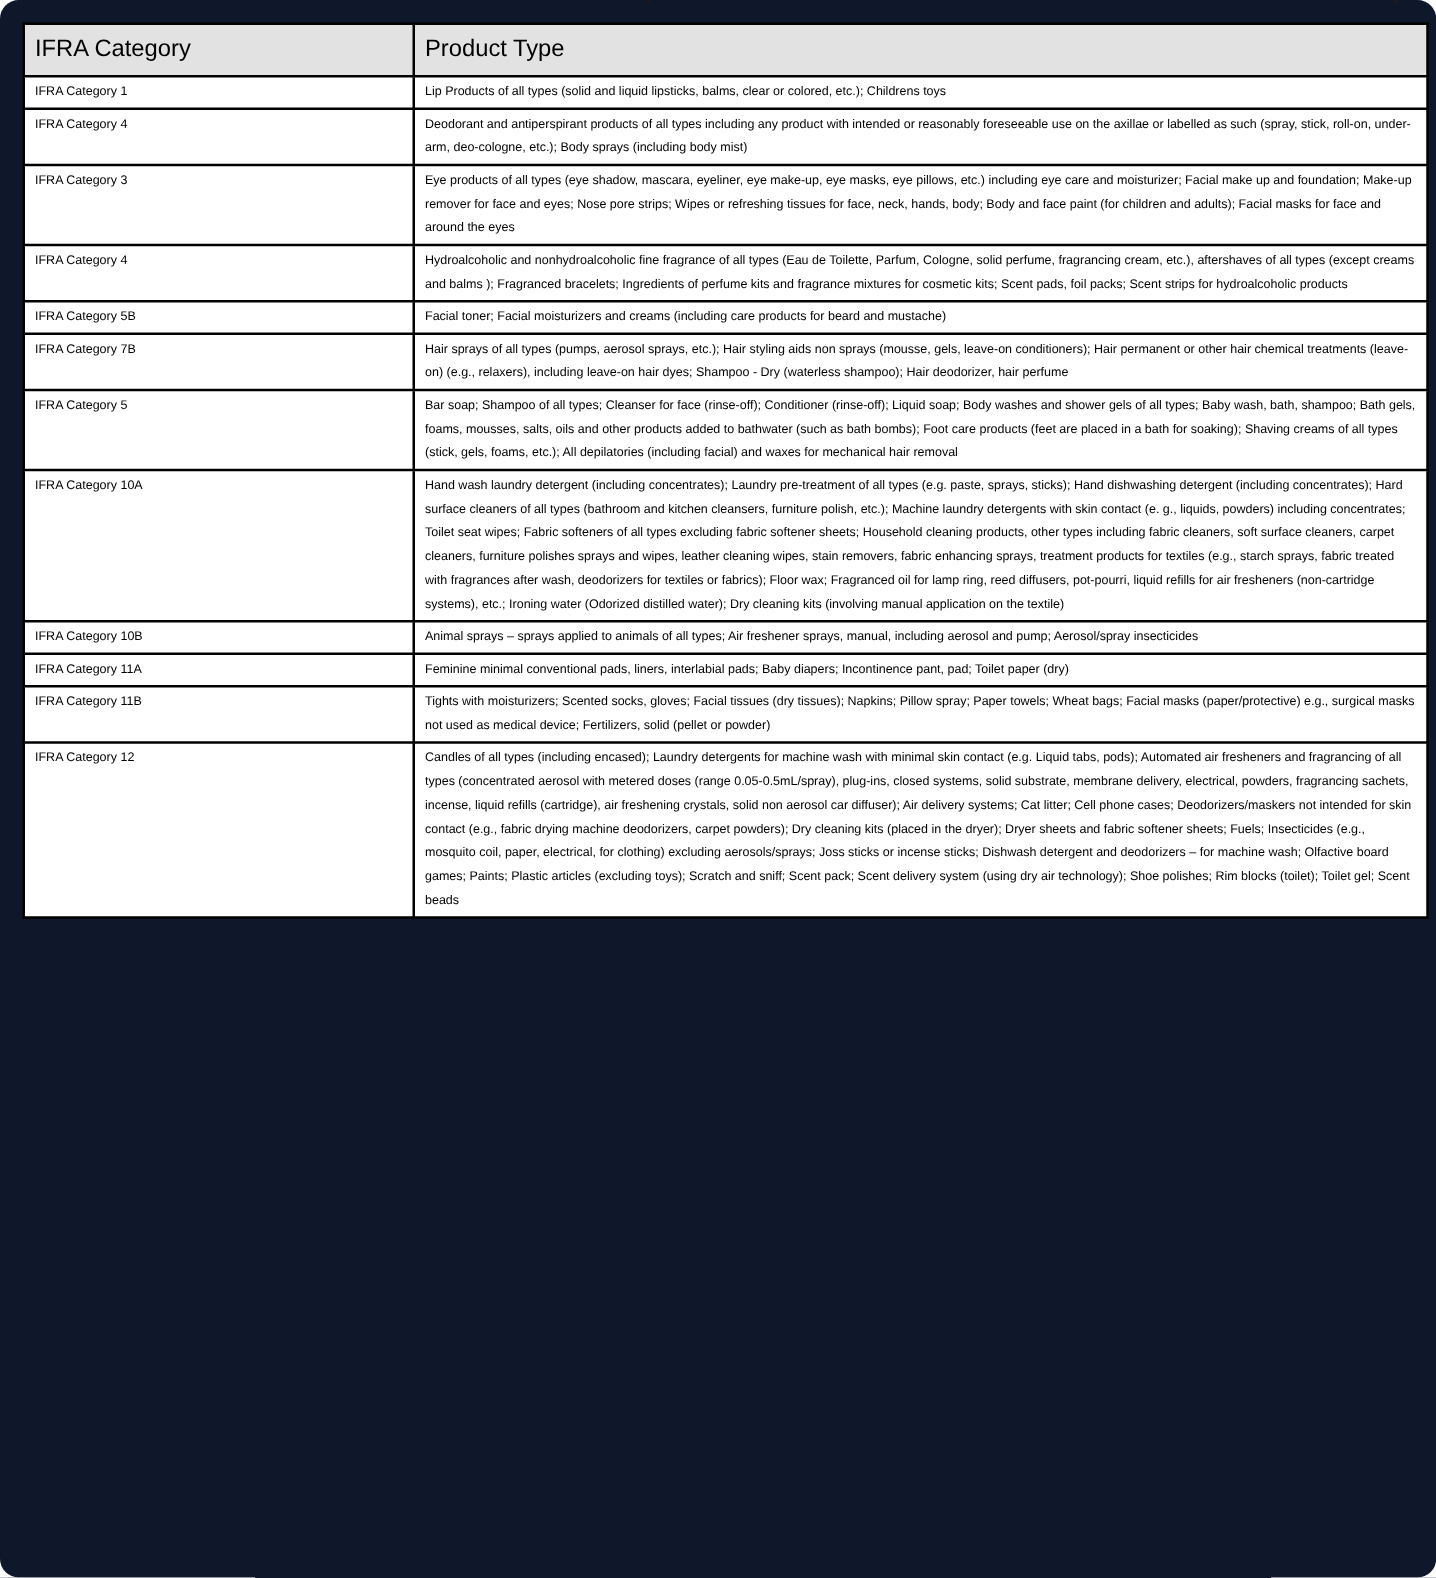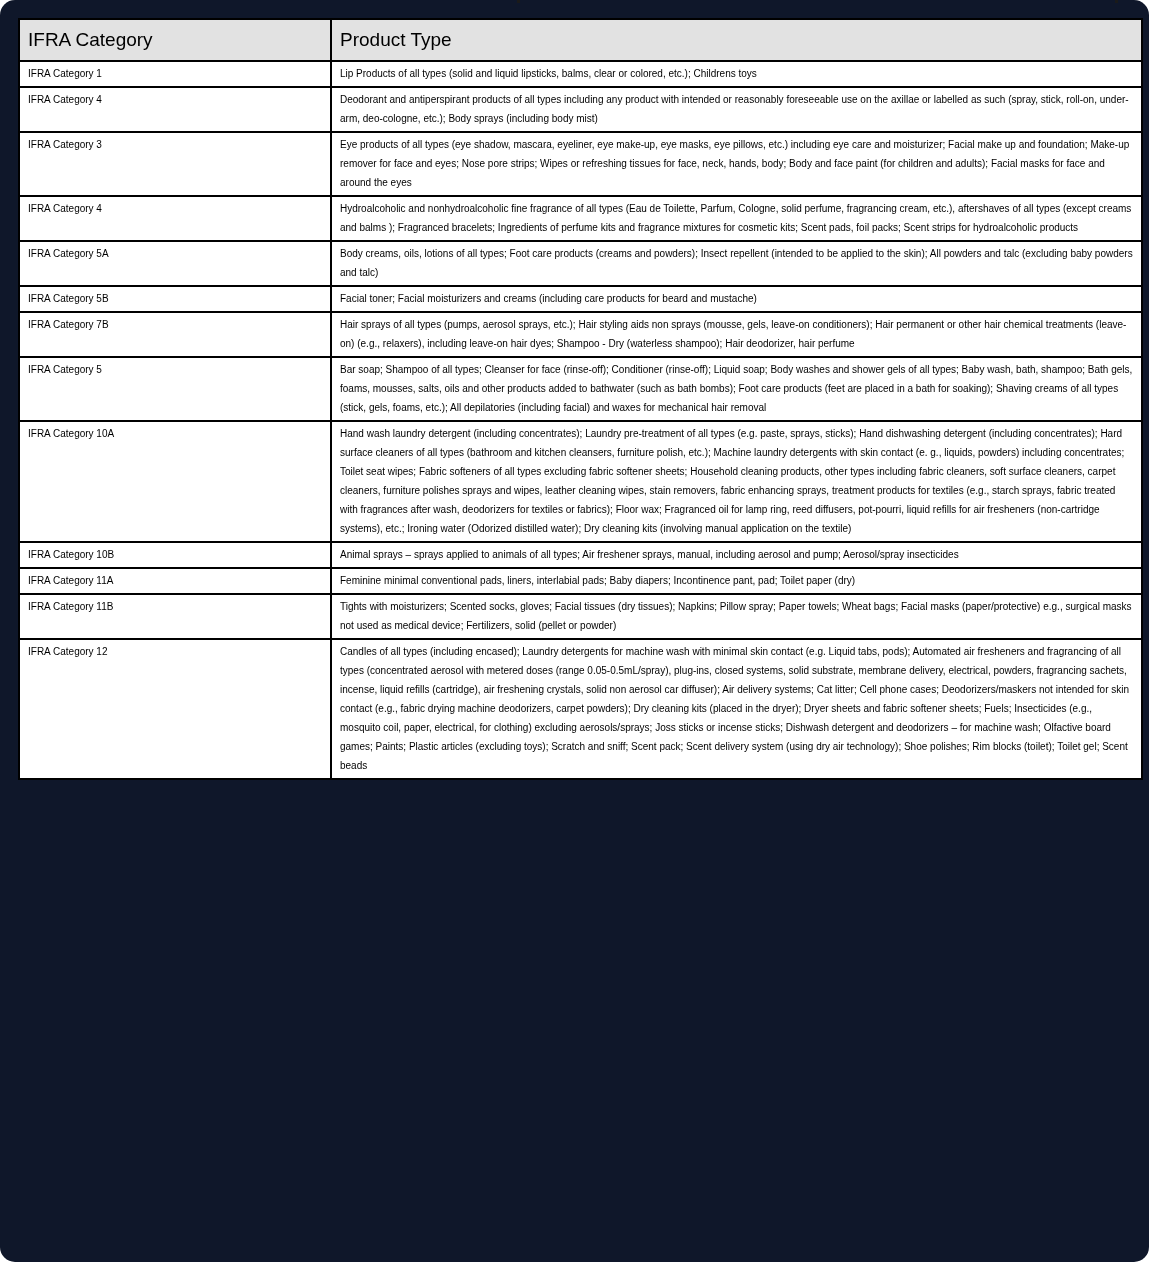--- a/index.html
+++ b/index.html
@@ -89,24 +89,20 @@
         </tr>
         <tr>
           <td>IFRA Category 3</td>
           <td>Eye products of all types (eye shadow, mascara, eyeliner, eye make-up, eye masks, eye pillows, etc.) including eye care and moisturizer; Facial make up and foundation; Make-up remover for face and eyes; Nose pore strips; Wipes or refreshing tissues for face, neck, hands, body; Body and face paint (for children and adults); Facial masks for face and around the eyes</td>
         </tr>
         <tr>
           <td>IFRA Category 4</td>
           <td>Hydroalcoholic and nonhydroalcoholic fine fragrance of all types (Eau de Toilette, Parfum, Cologne, solid perfume, fragrancing cream, etc.), aftershaves of all types (except creams and balms ); Fragranced bracelets; Ingredients of perfume kits and fragrance mixtures for cosmetic kits; Scent pads, foil packs; Scent strips for hydroalcoholic products</td>
         </tr>
         <tr>
-          <td>IFRA Category 5A</td>
-          <td>Body creams, oils, lotions of all types; Foot care products (creams and powders); Insect repellent (intended to be applied to the skin); All powders and talc (excluding baby powders and talc)</td>
-        </tr>
-        <tr>
           <td>IFRA Category 5B</td>
           <td>Facial toner; Facial moisturizers and creams (including care products for beard and mustache)</td>
         </tr>
         <tr>
           <td>IFRA Category 7B</td>
           <td>Hair sprays of all types (pumps, aerosol sprays, etc.); Hair styling aids non sprays (mousse, gels, leave-on conditioners); Hair permanent or other hair chemical treatments (leave-on) (e.g., relaxers), including leave-on hair dyes; Shampoo - Dry (waterless shampoo); Hair deodorizer, hair perfume</td>
         </tr>
         <tr>
           <td>IFRA Category 5</td>
           <td>Bar soap; Shampoo of all types; Cleanser for face (rinse-off); Conditioner (rinse-off); Liquid soap; Body washes and shower gels of all types; Baby wash, bath, shampoo; Bath gels, foams, mousses, salts, oils and other products added to bathwater (such as bath bombs); Foot care products (feet are placed in a bath for soaking); Shaving creams of all types (stick, gels, foams, etc.); All depilatories (including facial) and waxes for mechanical hair removal</td>

